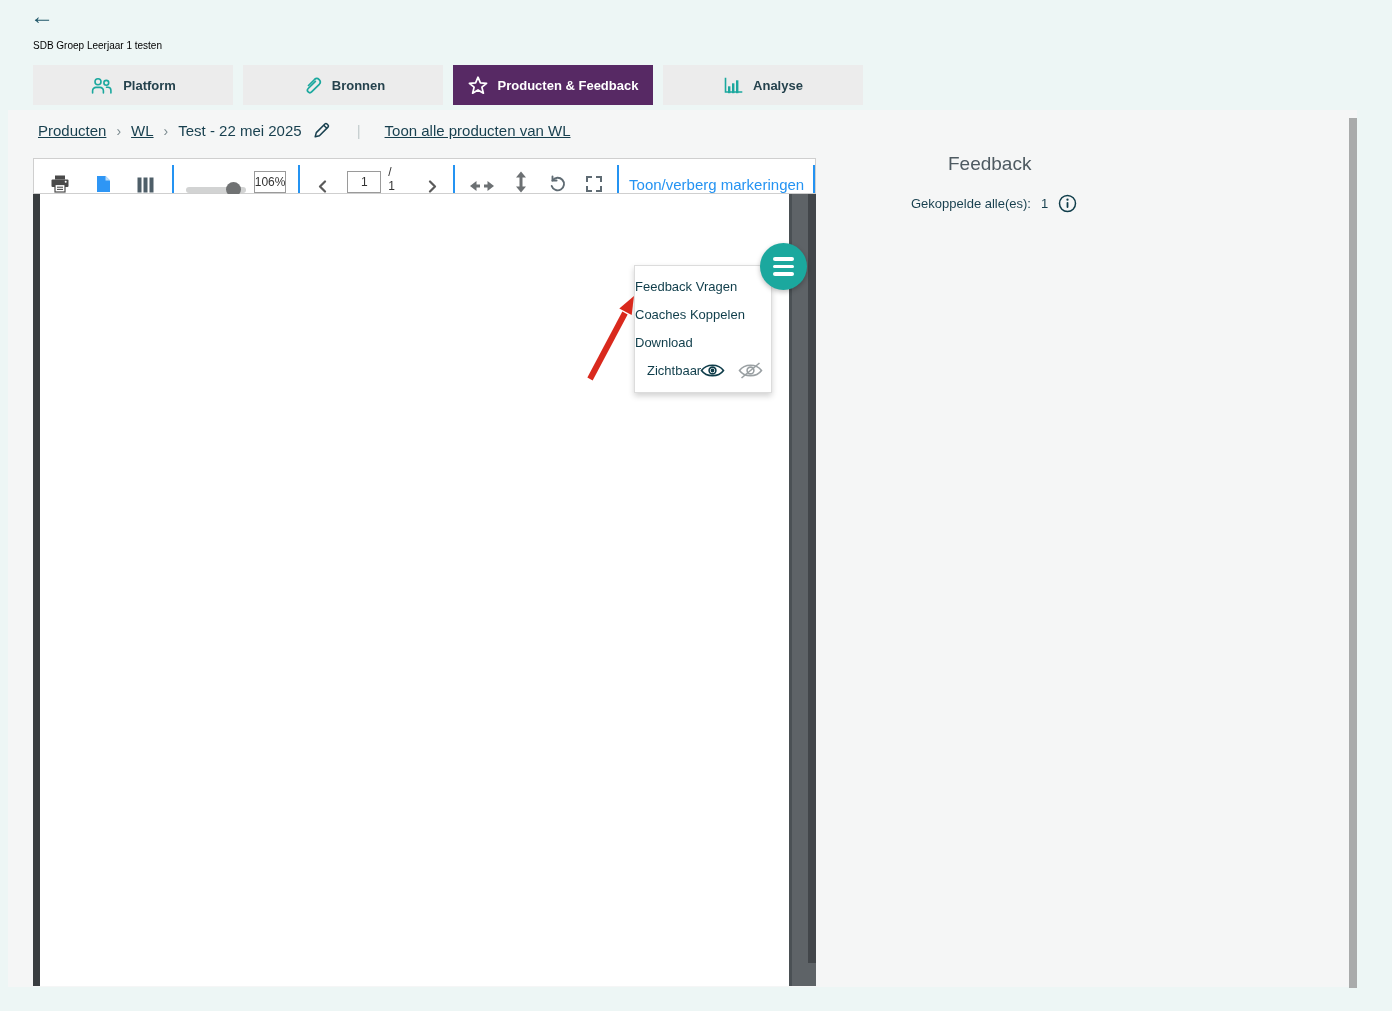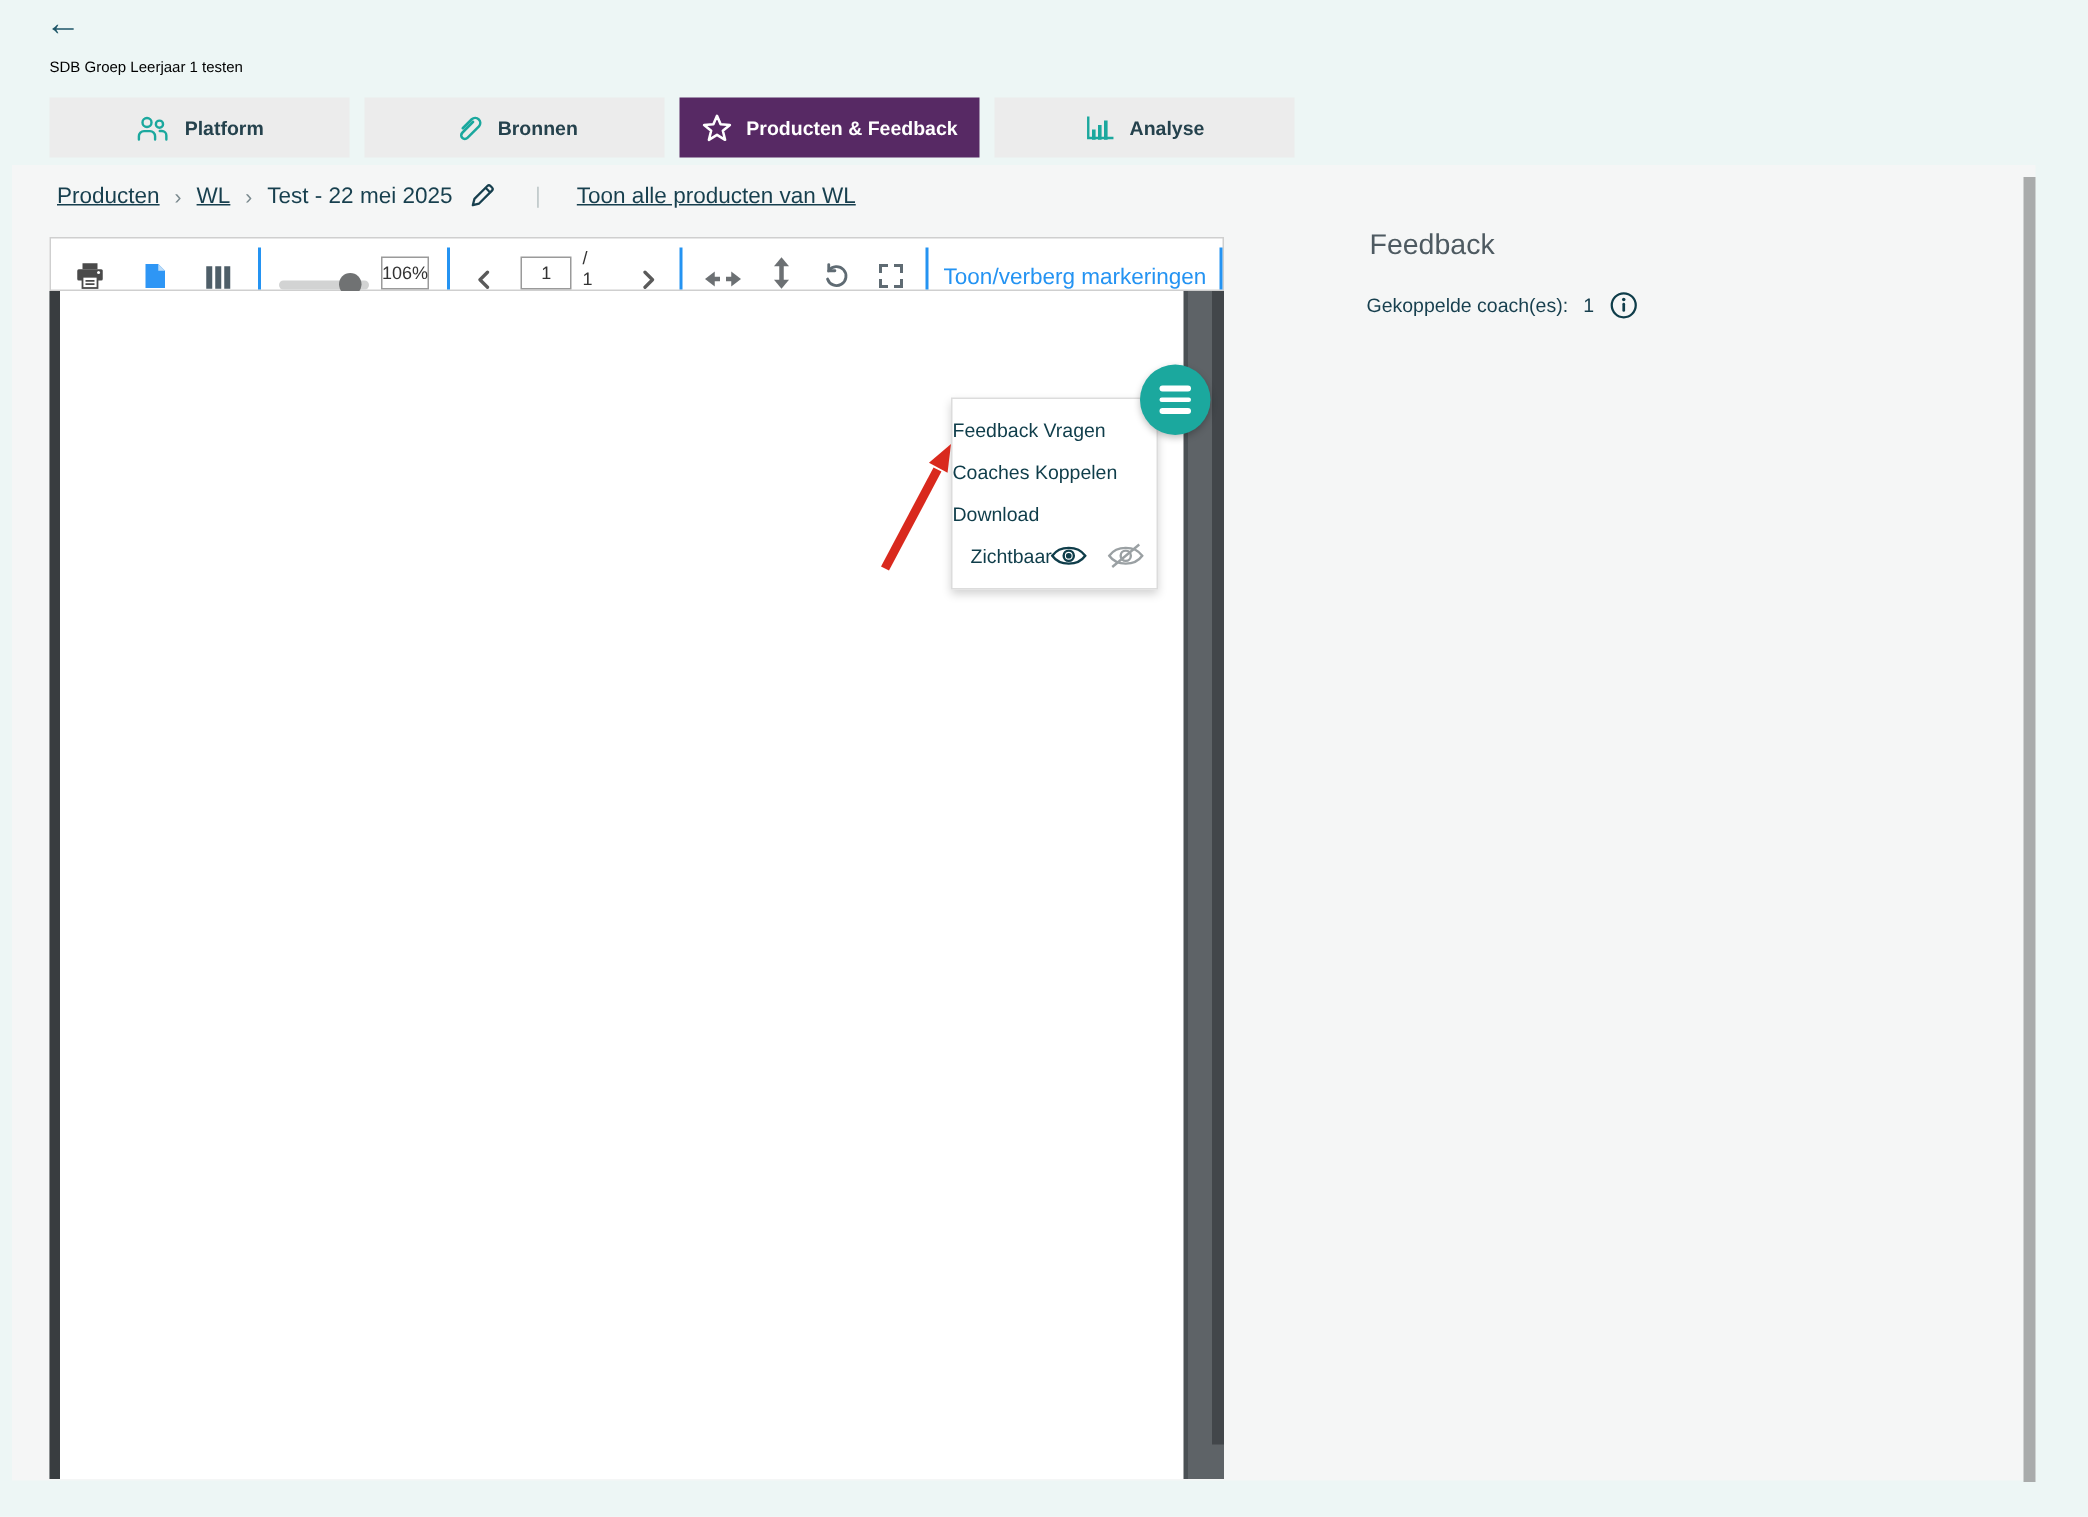--- a/index.html
+++ b/index.html
@@ -84,21 +84,21 @@
   .eye-off { color:#9aa0a3; display:inline-flex; cursor:pointer; margin-left:13px; }
   .fab {
     position:absolute; left:727px; top:49px; width:47px; height:47px;
     border-radius:50%; background:#1ba89e; z-index:3; cursor:pointer;
     display:flex; flex-direction:column; align-items:center; justify-content:center; gap:4px;
     box-shadow:0 2px 5px rgba(0,0,0,0.25);
   }
   .fab-bar { width:21px; height:3.5px; background:#ffffff; border-radius:2px; }
   .arrow-overlay { position:absolute; left:540px; top:88px; z-index:4; pointer-events:none; }
   
-  .feedback-title { position:absolute; left:905px; top:43px; font-size:19px; color:#4e5a61; font-weight:400; }
+  .feedback-title { position:absolute; left:940px; top:43px; font-size:19px; color:#4e5a61; font-weight:400; }
   .coach-row { position:absolute; left:903px; top:84px; display:flex; align-items:center; }
   .coach-label { font-size:13px; color:#173f4e; }
   .coach-count { font-size:13px; color:#173f4e; margin-left:10px; }
   .info-icon { margin-left:10px; display:inline-flex; cursor:pointer; color:#0f3d4a; }
 </style>
 </head>
 <body>
 
 <div class="back-row">
   <span class="back-arrow">←</span>
@@ -282,21 +282,21 @@
         <svg width="80" height="110" viewBox="0 0 80 110">
           <line x1="17" y1="97" x2="52" y2="31" stroke="#d9291d" stroke-width="6"></line>
           <polygon points="61,14 58.7,33.1 46.3,26.5" fill="#d9291d"></polygon>
         </svg>
       </div>
     </div>
   </div>
 
   <div class="feedback-title">Feedback</div>
   <div class="coach-row">
-    <span class="coach-label">Gekoppelde coach(es):</span>
+    <span class="coach-label">Gekoppelde alle(es):</span>
     <span class="coach-count">1</span>
     <span class="info-icon">
       <svg width="19" height="19" viewBox="0 0 19 19">
         <circle cx="9.5" cy="9.5" r="8" fill="none" stroke="currentColor" stroke-width="1.5"></circle>
         <circle cx="9.5" cy="5.7" r="1.15" fill="currentColor"></circle>
         <rect x="8.6" y="7.9" width="1.8" height="6" rx="0.9" fill="currentColor"></rect>
       </svg>
     </span>
   </div>
 

